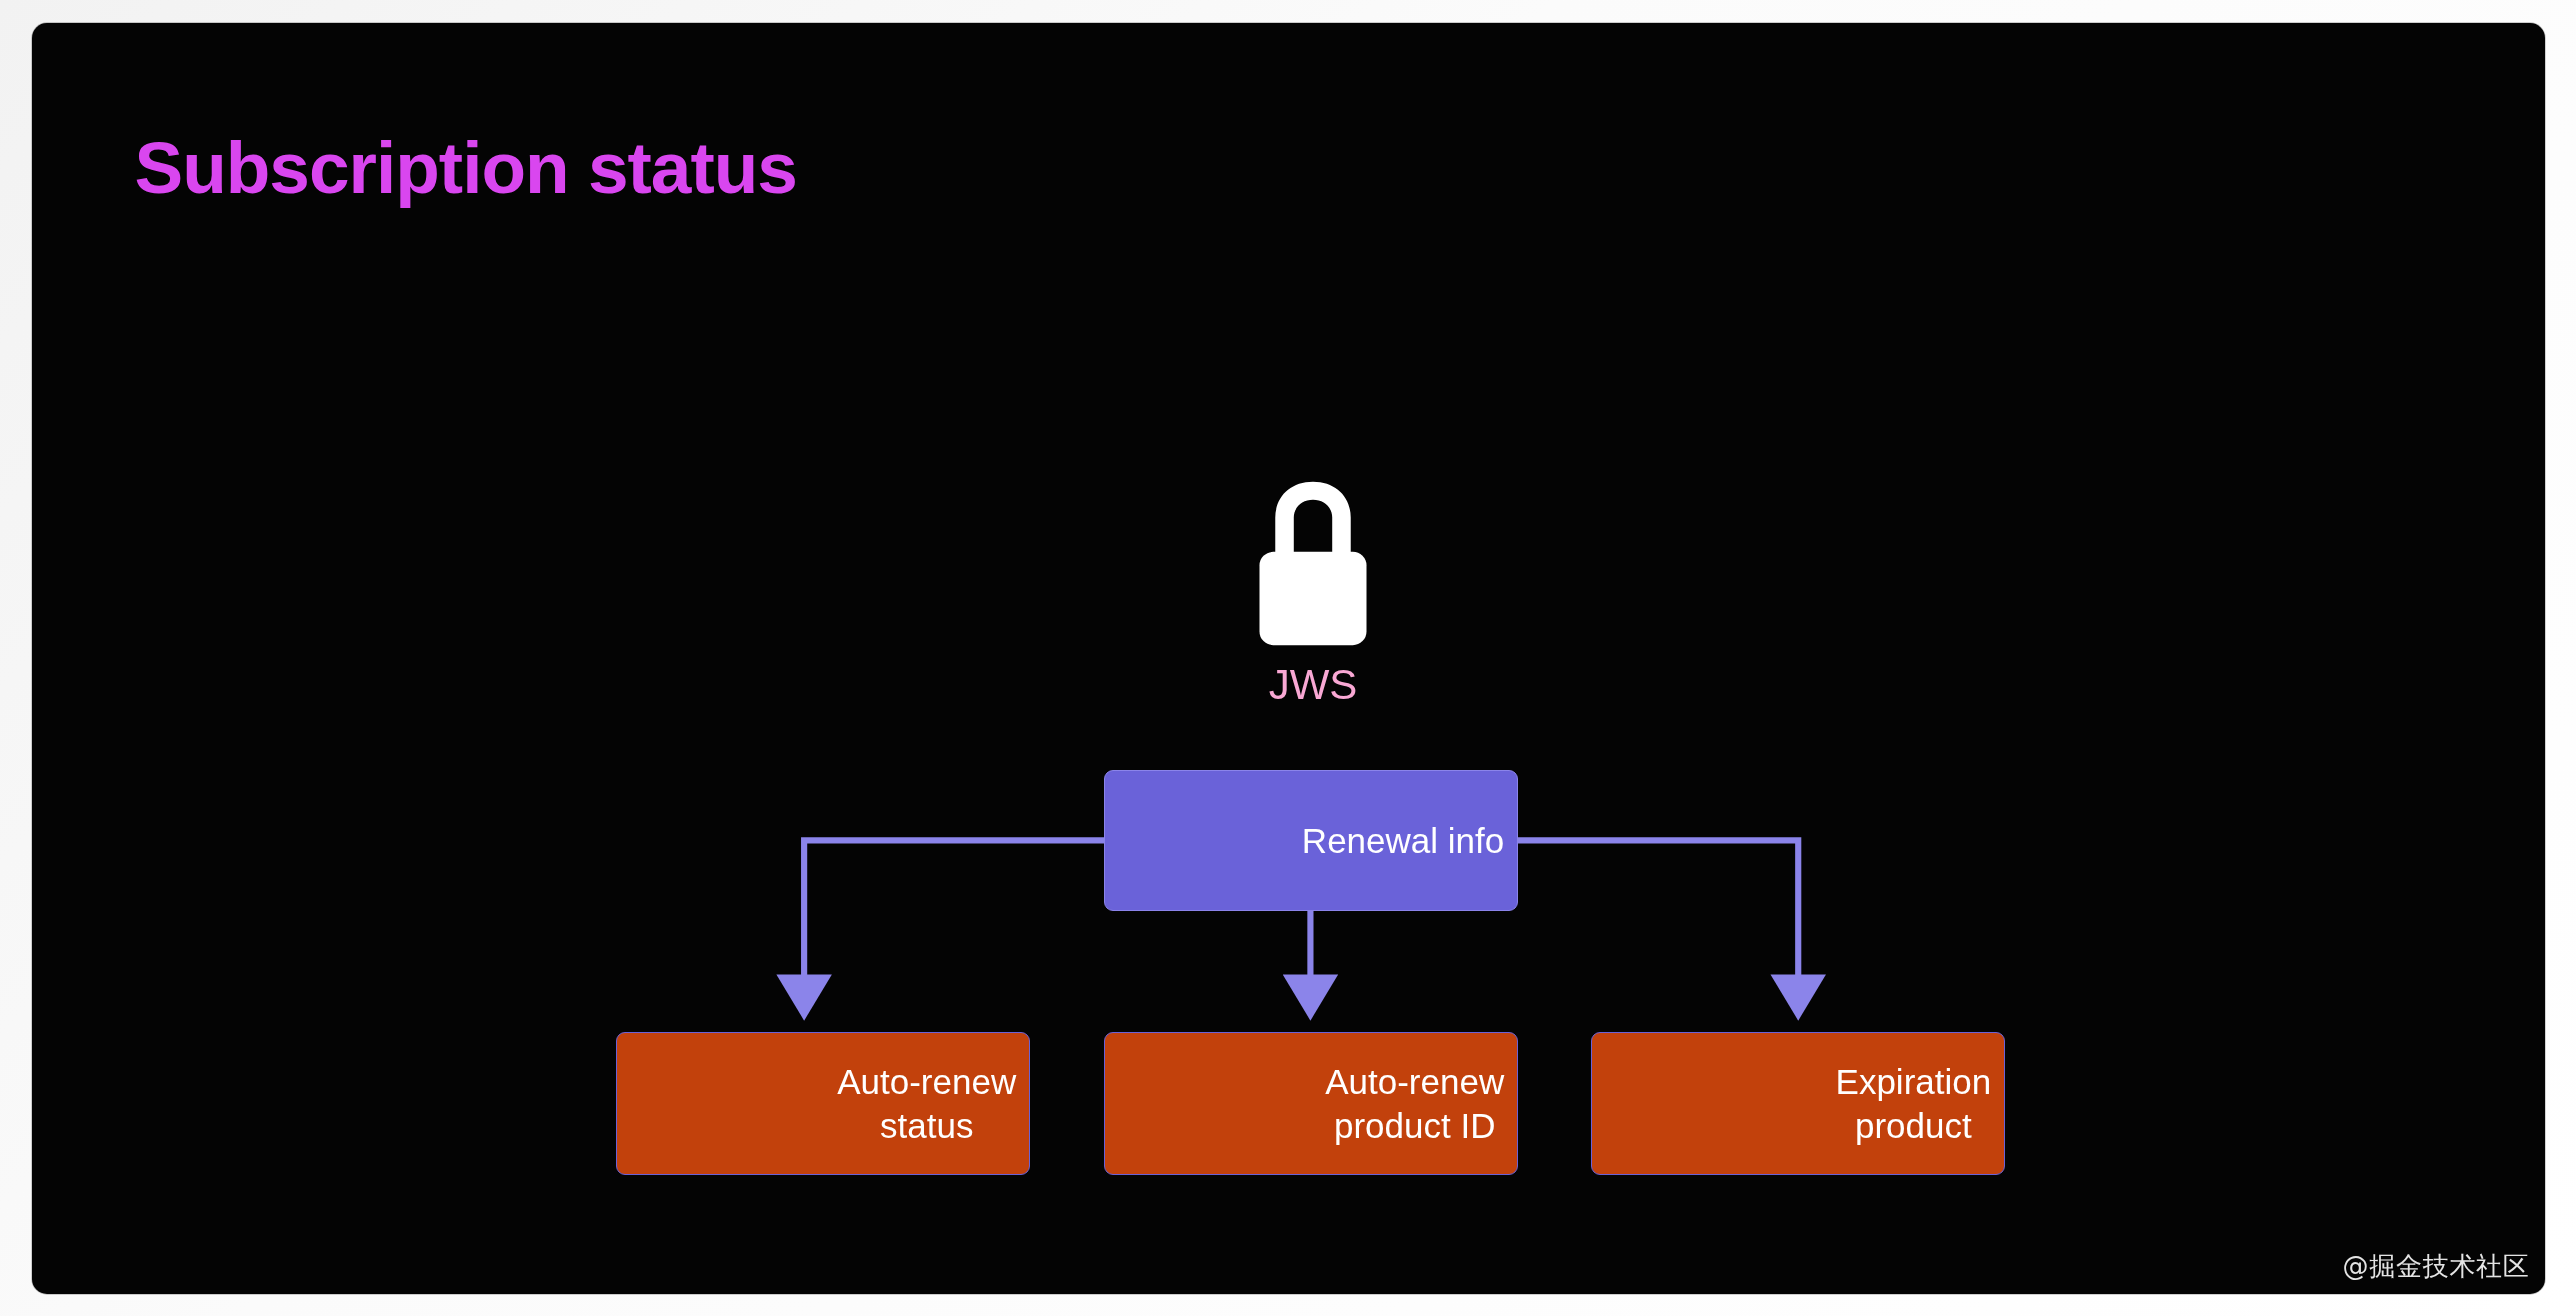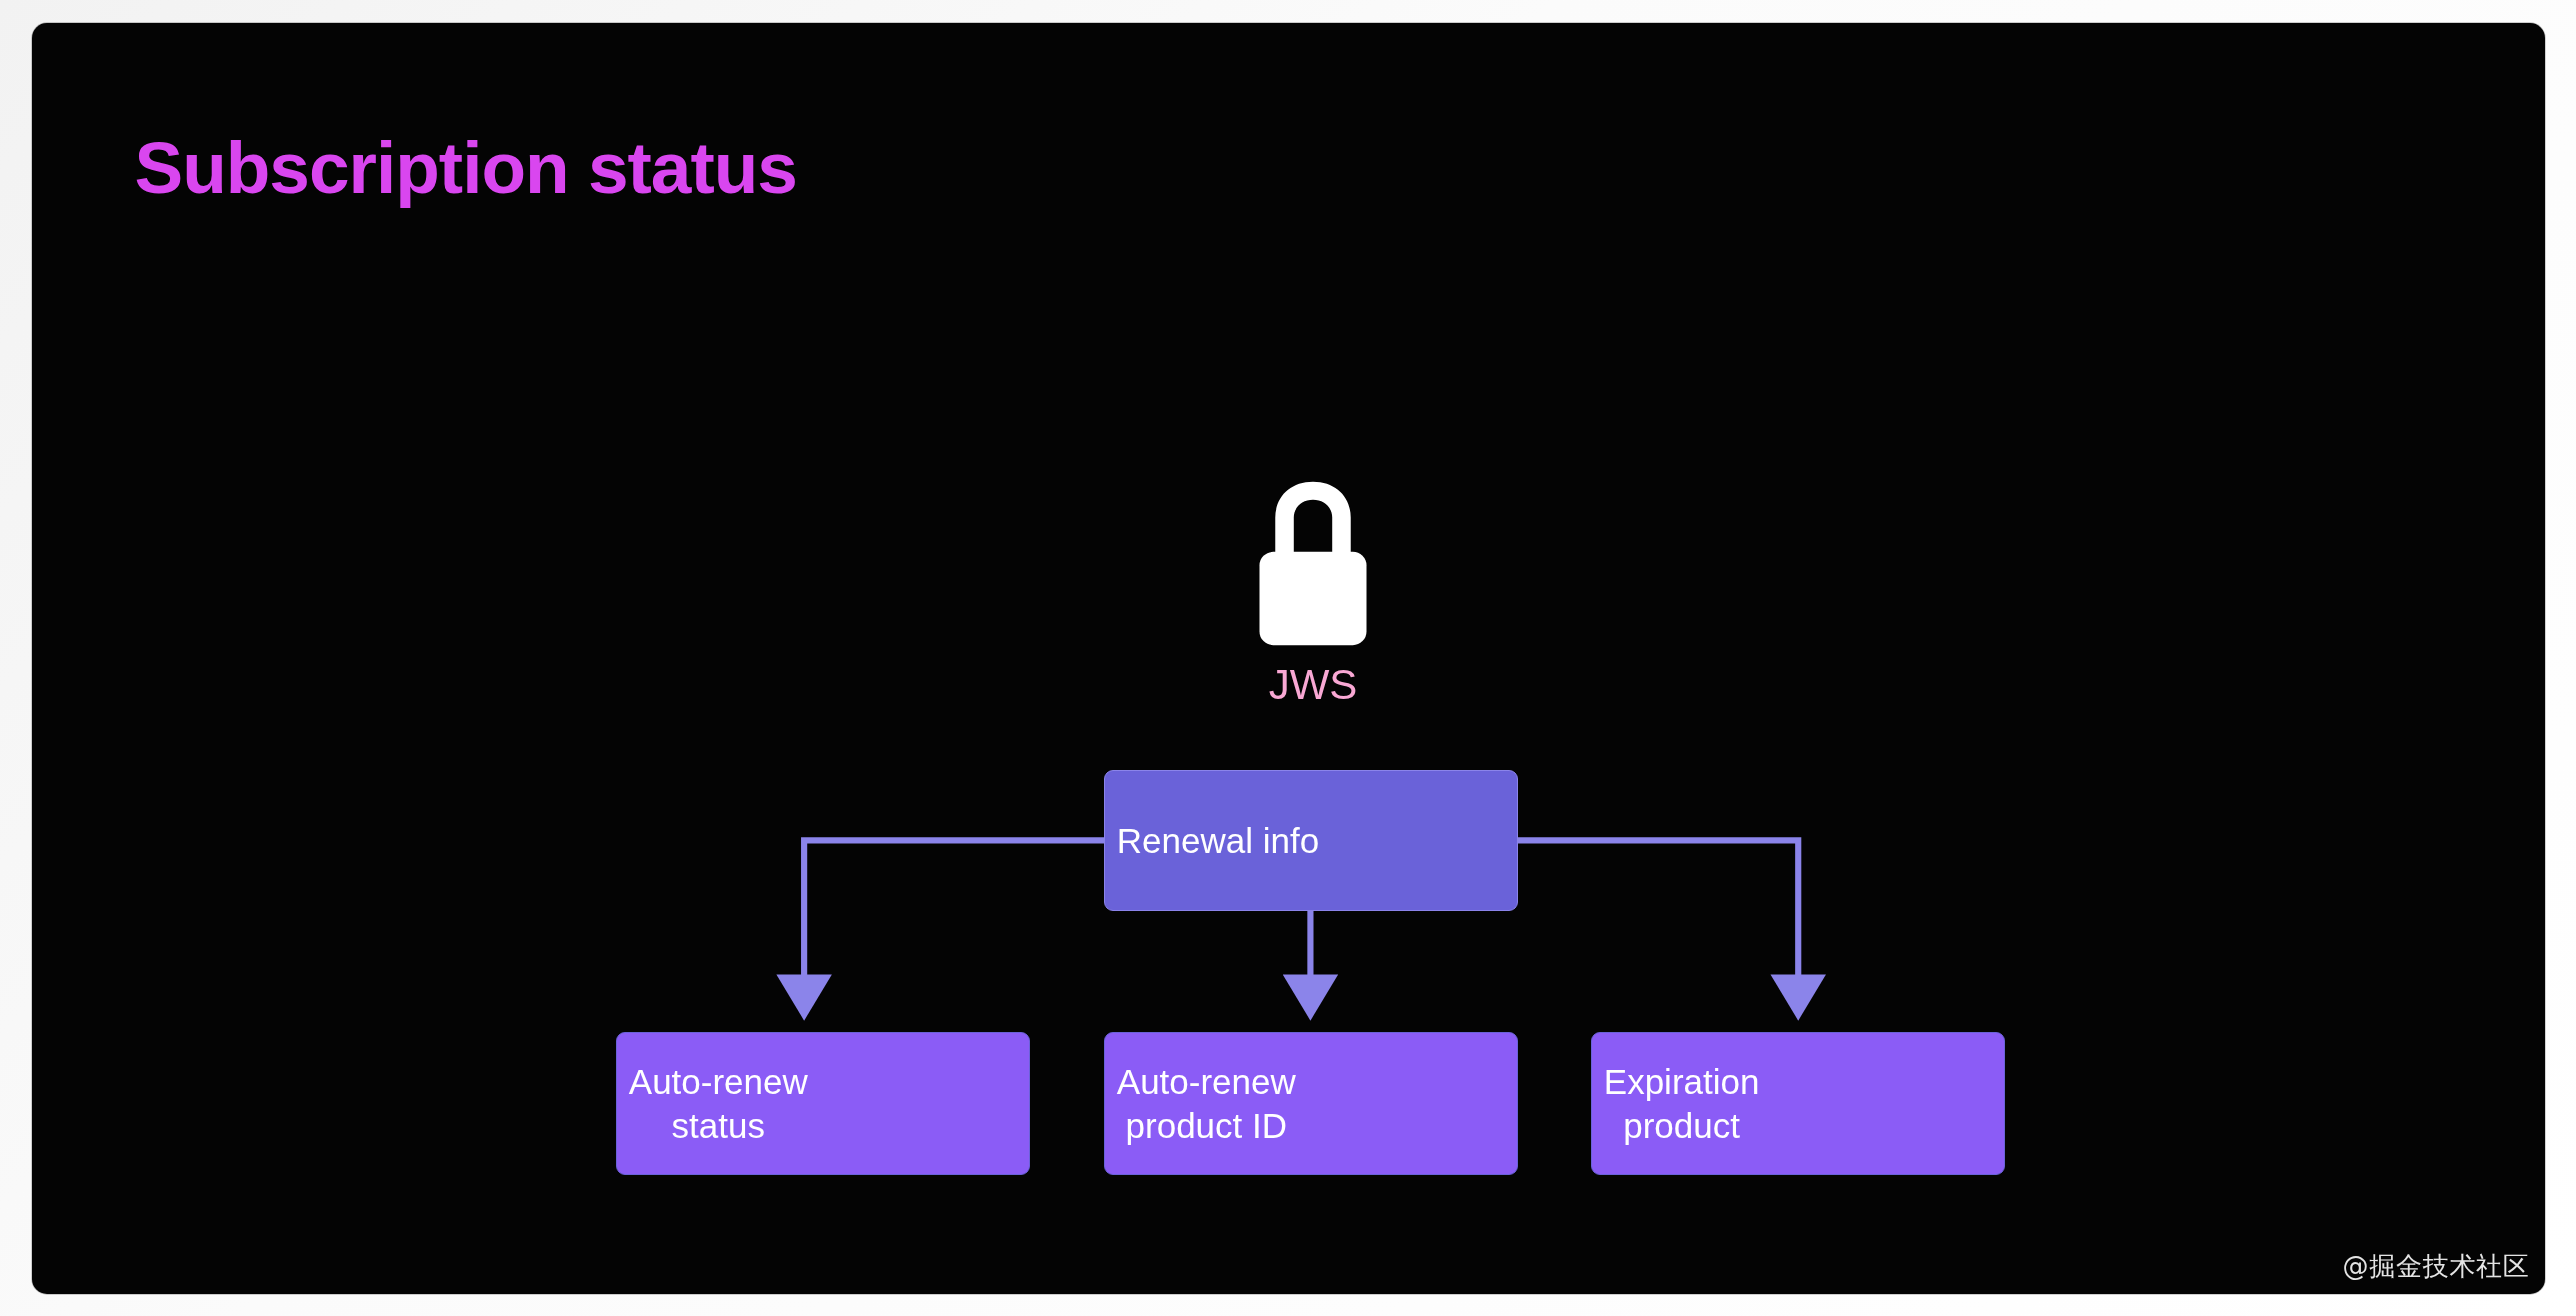--- a/index.html
+++ b/index.html
@@ -108,21 +108,21 @@
     line-height: 1;
     font-weight: normal;
   }
 
   
   .node-box {
     position: absolute;
     border-radius: 9px;
     display: flex;
     align-items: center;
-    justify-content: flex-start;
+    justify-content: flex-end;
     text-align: center;
     box-sizing: border-box;
   }
   .node-box .node-label {
     color: #ffffff;
     font-size: 35px;
     line-height: 1.24;
     font-weight: normal;
     padding: 0 12.3px;
   }
@@ -133,21 +133,21 @@
     width: 414px;
     height: 141px;
     background: #6a62d9;
     border: 0.7px solid #8b84ea;
   }
 
   .child-box {
     top: 1009px;
     width: 414px;
     height: 143px;
-    background: #8b5cf6;
+    background: #c2410c;
     border: 0.7px solid #6a62d9;
   }
   #box-auto-renew-status   { left: 584px;  }
   #box-auto-renew-product  { left: 1072px; }
   #box-expiration-reason   { left: 1559px; }
 
   
   #watermark {
     position: absolute;
     right: 15px;

